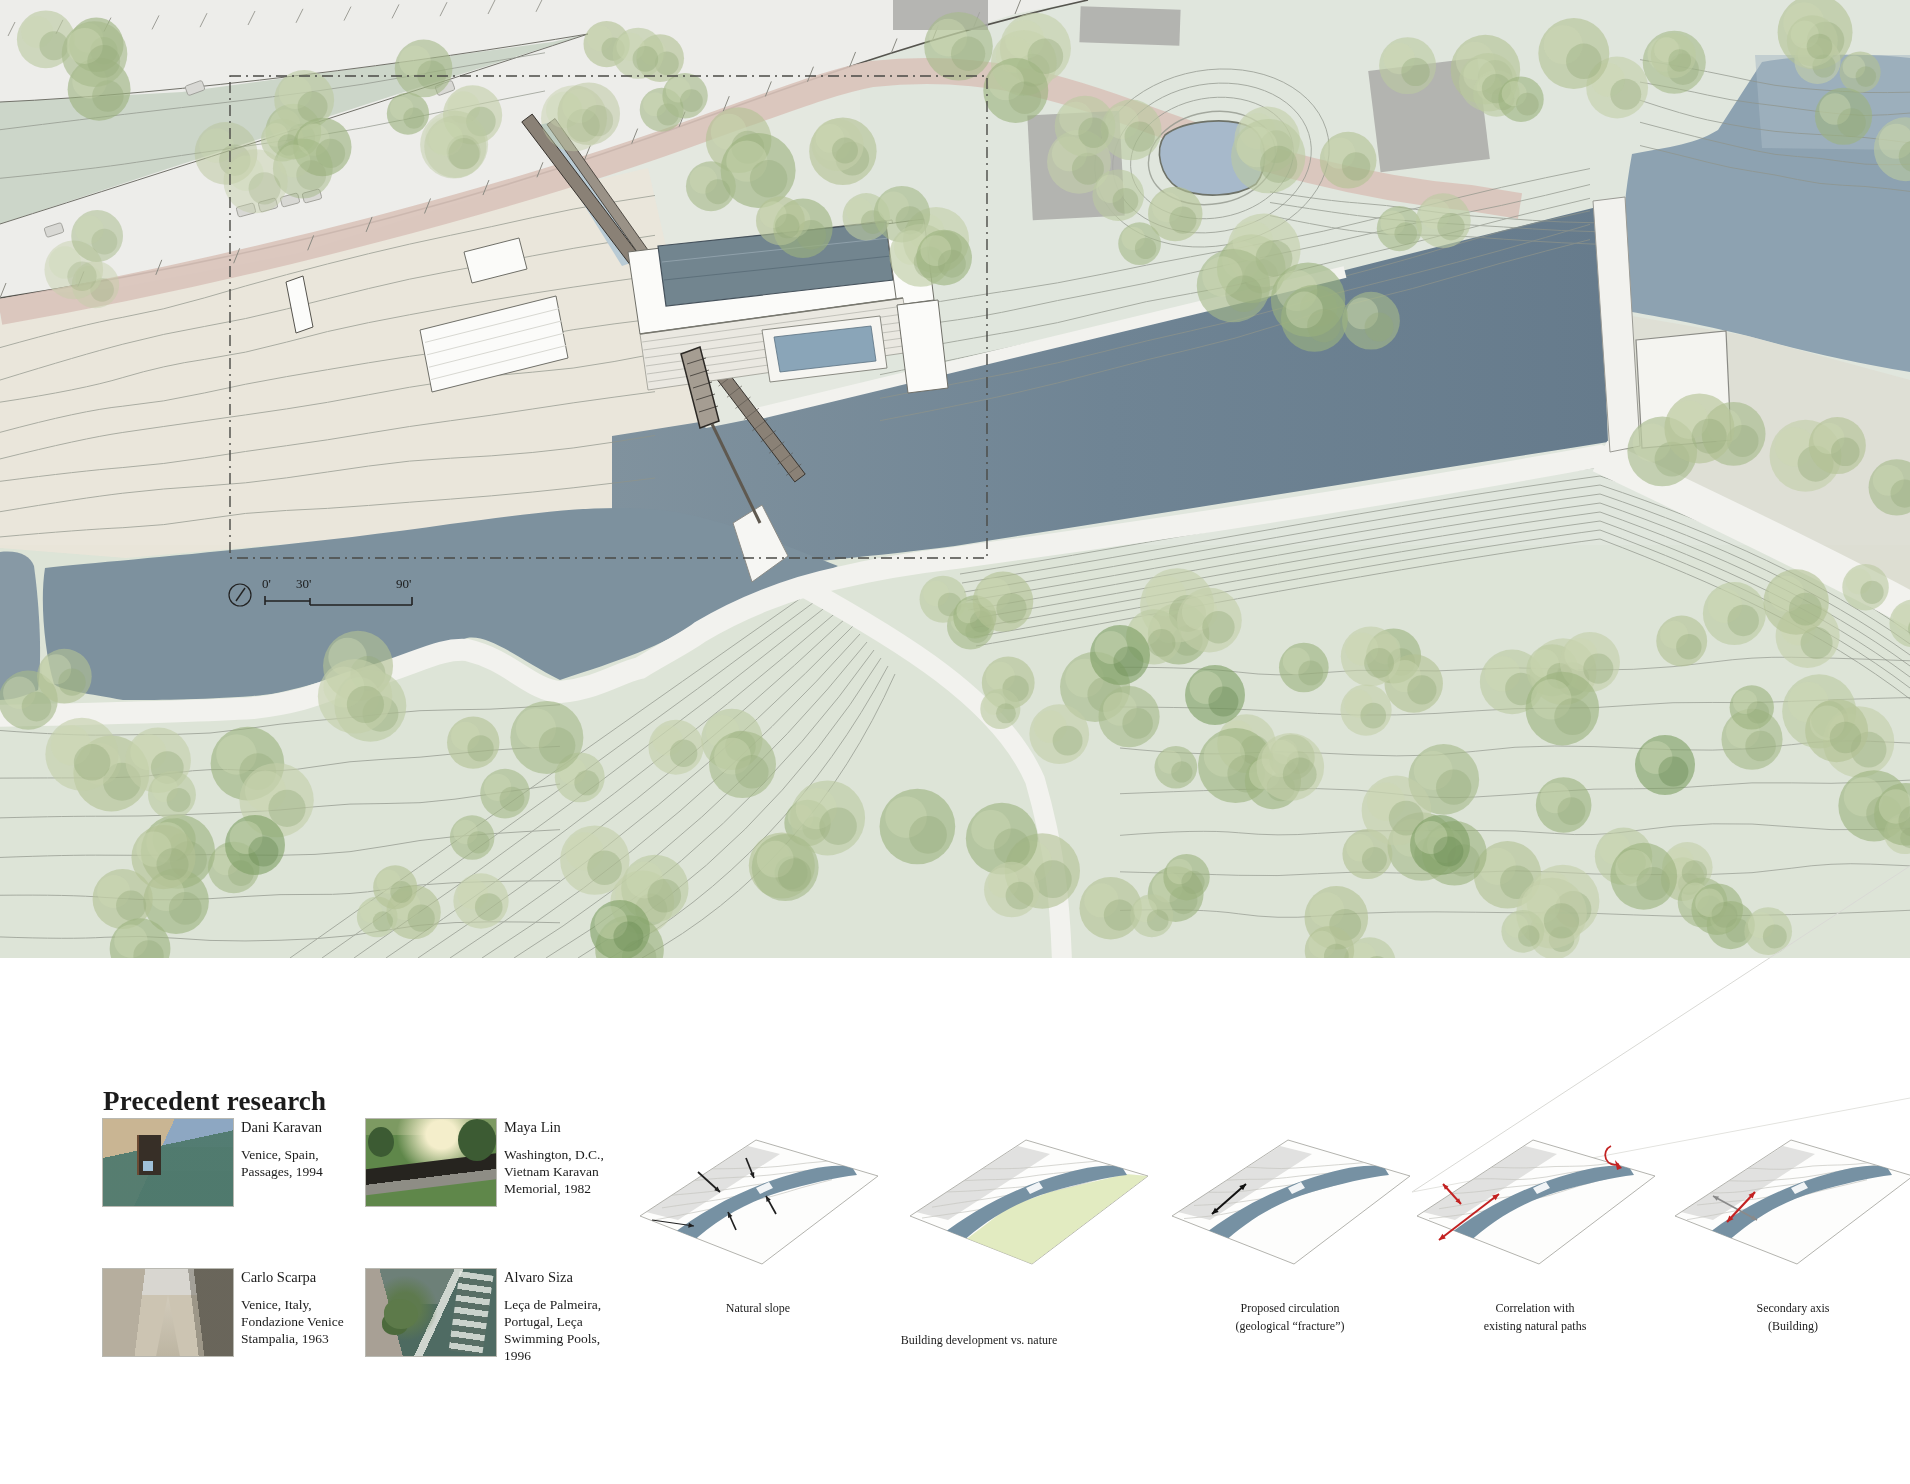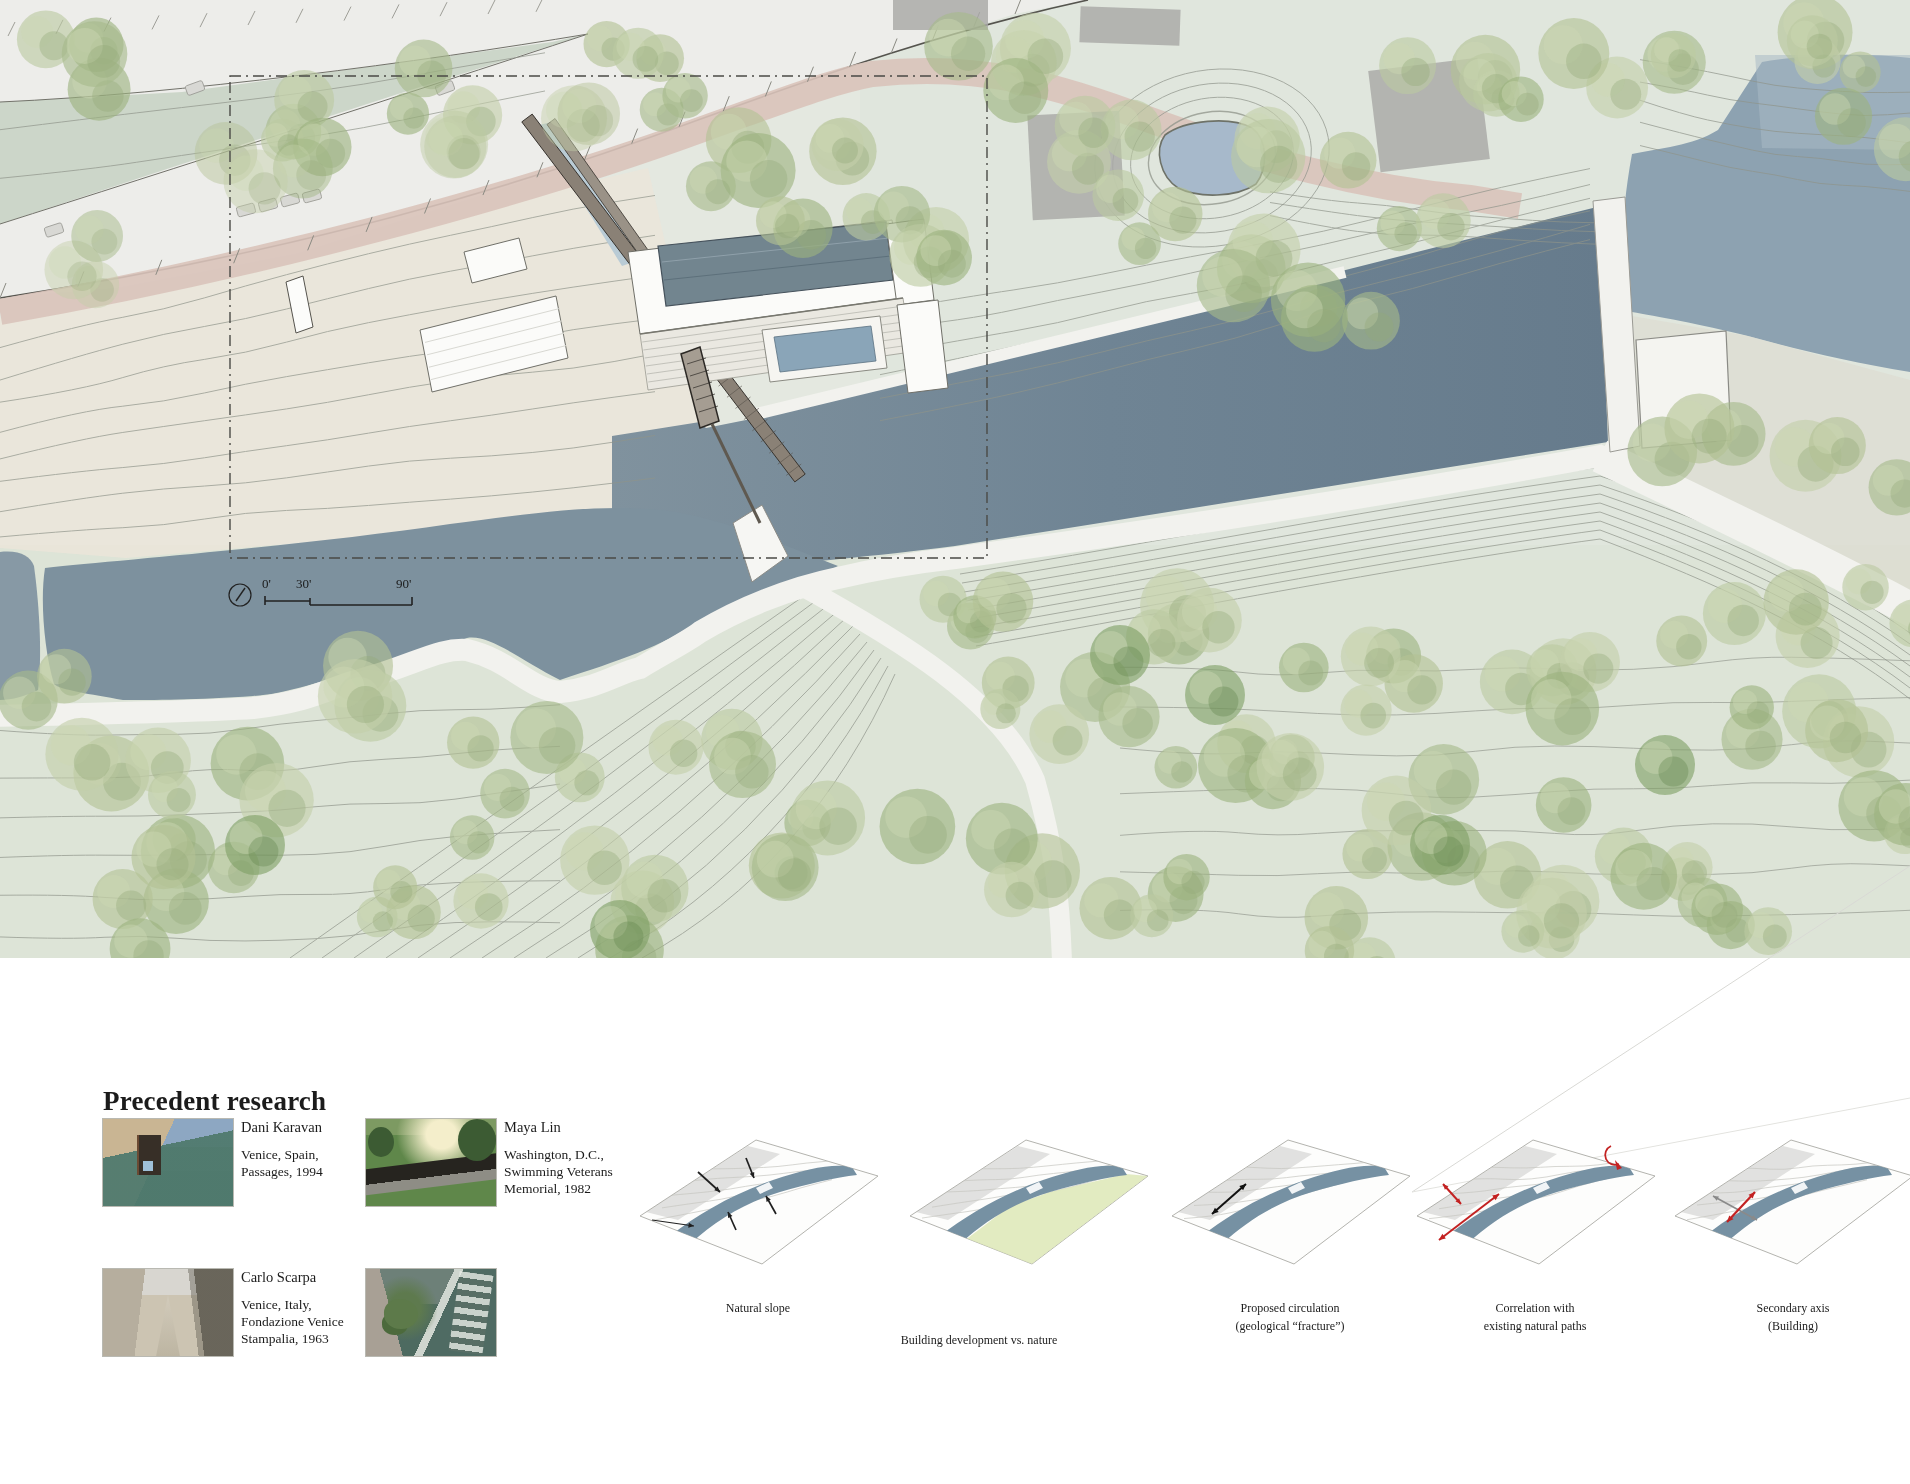--- a/index.html
+++ b/index.html
@@ -885,35 +885,42 @@
           <div class="pname">Dani Karavan</div>
           <div>Venice, Spain,</div>
           <div>Passages, 1994</div>
         </div>
       </div>
       <div class="pcard" style="left: 366px; top: 1119px;">
         <div class="pphoto lin"></div>
         <div class="pcap">
           <div class="pname">Maya Lin</div>
           <div>Washington, D.C.,</div>
-          <div>Swimming Veterans</div>
+          <div>Vietnam Karavan</div>
           <div>Memorial, 1982</div>
         </div>
       </div>
       <div class="pcard" style="left: 103px; top: 1269px;">
         <div class="pphoto scarpa"></div>
         <div class="pcap">
           <div class="pname">Carlo Scarpa</div>
           <div>Venice, Italy,</div>
           <div>Fondazione Venice</div>
           <div>Stampalia, 1963</div>
         </div>
       </div>
       <div class="pcard" style="left: 366px; top: 1269px;">
         <div class="pphoto siza"></div>
+        <div class="pcap">
+          <div class="pname">Alvaro Siza</div>
+          <div>Leça de Palmeira,</div>
+          <div>Portugal, Leça</div>
+          <div>Swimming Pools,</div>
+          <div>1996</div>
+        </div>
       </div>
     </div>
 
   <div id="diagram-row">
       <div class="dthumb" style="left: 628px; top: 1132px;"><svg width="260" height="150" viewBox="0 0 260 150">
           <defs>
             <clipPath id="clip0">
               <path d="M12,84 L128,8 L250,44 L134,132 Z"></path>
             </clipPath>
           </defs>

